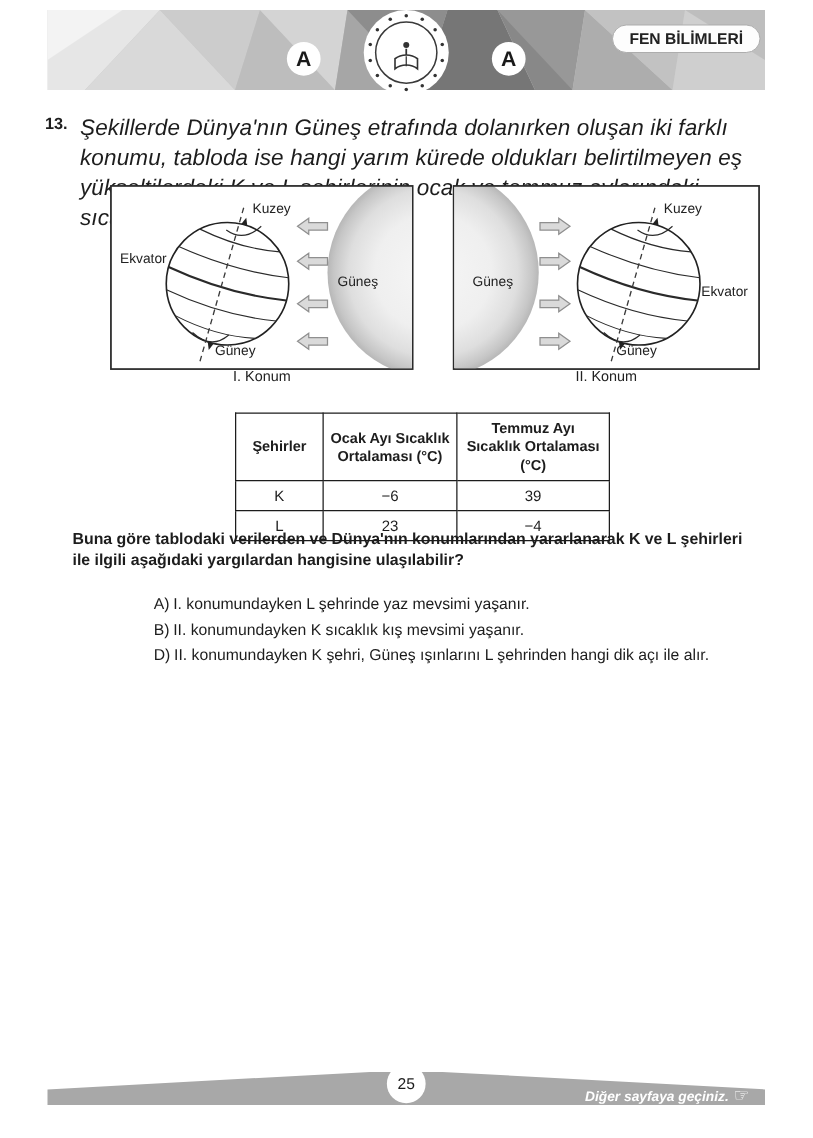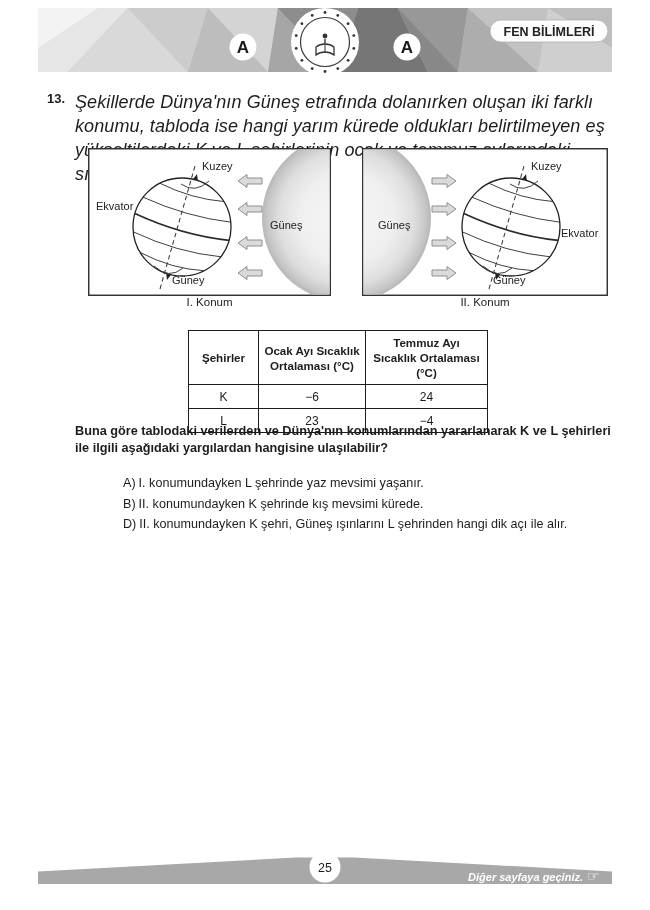--- a/index.html
+++ b/index.html
@@ -5,40 +5,40 @@
   * { margin:0; padding:0; box-sizing:border-box; }
   html,body { width:650px; height:910px; background:#ffffff; }
   body { font-family:"Liberation Sans", sans-serif; color:#1d1d1d; position:relative; overflow:hidden; }
 
   .page { position:absolute; inset:0; background:#fff; }
 
   
   .header-svg { position:absolute; left:38px; top:8px; }
 
   
-  .q-intro { position:absolute; left:47px; top:90px; width:566px; display:flex; }
+  .q-intro { position:absolute; left:36px; top:90px; width:566px; display:flex; }
   .q-num { font-weight:bold; font-size:13px; width:28px; flex:0 0 28px; line-height:1.32; }
   .q-text { flex:1; font-size:18px; line-height:1.34; letter-spacing:.1px;font-style:italic; }
 
   
   .figures { position:absolute; left:88px; top:148px; display:flex; gap:31px; }
   .fig { display:flex; flex-direction:column; align-items:center; }
   .fig-caption { font-size:11.5px; color:#222; }
 
   
   .temp-table { position:absolute; left:188px; top:330px; border-collapse:collapse; }
   .temp-table th, .temp-table td { border:1.4px solid #1c1c1c; text-align:center; vertical-align:middle; }
   .temp-table th { font-size:11.6px; font-weight:bold; padding:4px 5px; line-height:1.3; height:38px; }
   .temp-table td { font-size:12px; height:24px; padding:1px 4px; }
   .col-city { width:70px; }
   .col-jan  { width:107px; }
   .col-jul  { width:122px; }
 
   
-  .q-stem { position:absolute; left:75px; top:423px; width:538px; font-weight:bold; font-size:12.7px; line-height:1.36; }
+  .q-stem { position:absolute; left:58px; top:423px; width:538px; font-weight:bold; font-size:12.7px; line-height:1.36; }
   .options { position:absolute; left:75px; top:473px; width:540px; font-size:12.6px;margin-left:48px; }
   .option { line-height:20.5px; white-space:nowrap; }
   .option .opt-label { margin-right:3px; }
 
   
   .footer-svg { position:absolute; left:0; top:848px; }
 </style>
 </head>
 <body>
 
@@ -217,38 +217,38 @@
       <tr>
         <th class="col-city">Şehirler</th>
         <th class="col-jan">Ocak Ayı Sıcaklık Ortalaması (°C)</th>
         <th class="col-jul">Temmuz Ayı Sıcaklık Ortalaması (°C)</th>
       </tr>
     </thead>
     <tbody>
       <tr>
         <td>K</td>
         <td>−6</td>
-        <td>24</td>
+        <td>39</td>
       </tr>
       <tr>
         <td>L</td>
         <td>23</td>
         <td>−4</td>
       </tr>
     </tbody>
   </table>
 
   <div class="q-stem">Buna göre tablodaki verilerden ve Dünya'nın konumlarından yararlanarak K ve L şehirleri ile ilgili aşağıdaki yargılardan hangisine ulaşılabilir?</div>
 
   <div class="options">
     <div class="option">
       <span class="opt-label">A)</span><span>I. konumundayken L şehrinde yaz mevsimi yaşanır.</span>
     </div>
     <div class="option">
-      <span class="opt-label">B)</span><span>II. konumundayken K şehrinde kış mevsimi kürede.</span>
+      <span class="opt-label">B)</span><span>II. konumundayken K sıcaklık kış mevsimi yaşanır.</span>
     </div>
     <div class="option">
       <span class="opt-label">D)</span><span>II. konumundayken K şehri, Güneş ışınlarını L şehrinden hangi dik açı ile alır.</span>
     </div>
   </div>
 
   <svg class="footer-svg" width="650" height="62" viewBox="0 0 650 62">
     <polygon points="38,36 38,23.5 296,9.5 354,9.5 612,23.5 612,36" fill="#a8a8a8"></polygon>
     <circle cx="325" cy="19" r="15.5" fill="#ffffff"></circle>
     <text x="325" y="23.5" text-anchor="middle" font-size="12.5" fill="#1d1d1d">25</text>

